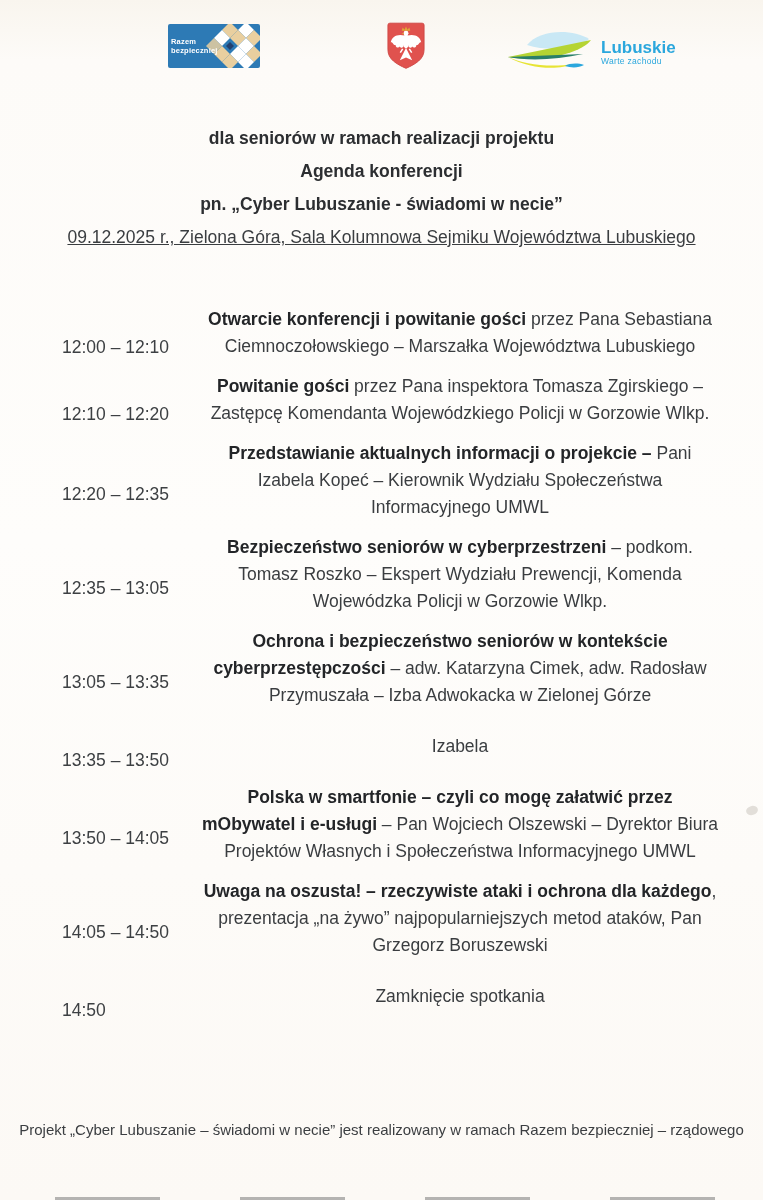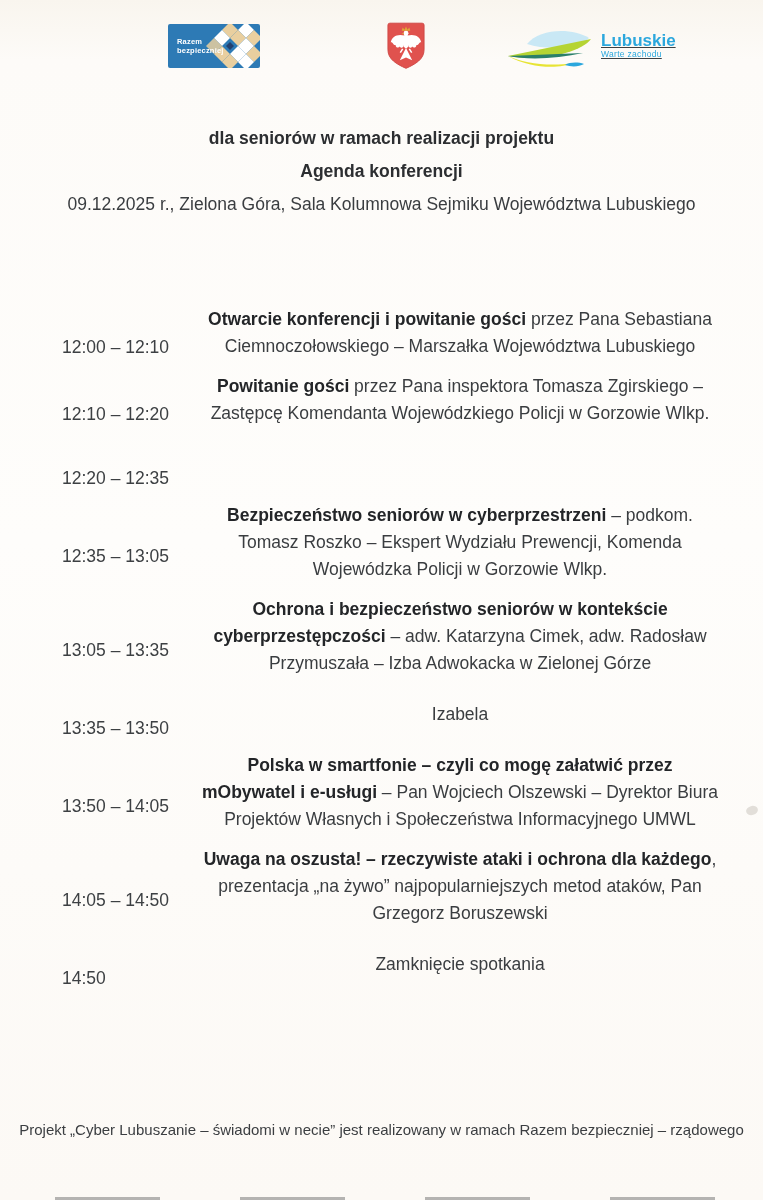--- a/index.html
+++ b/index.html
@@ -7,33 +7,33 @@
     position:relative;
     width:763px;height:1200px;
     background:linear-gradient(180deg,#f9f5ee 0%,#fdfbf8 5%,#fefdfb 45%,#fcf9f5 100%);
     font-family:"Liberation Sans","DejaVu Sans",sans-serif;
     color:#3d4043;
     overflow:hidden;
   }
   
   .logo-razem{position:absolute;left:168px;top:24px;width:92px;height:44px;}
   .logo-razem .razem-text{
-    position:absolute;left:9px;top:13px;color:#fff;font-size:7.5px;font-weight:bold;
+    position:absolute;left:3px;top:13px;color:#fff;font-size:7.5px;font-weight:bold;
     line-height:9px;letter-spacing:.2px;
   }
   .logo-eagle{position:absolute;left:387px;top:22px;width:38px;height:48px;}
-  .logo-lubuskie{position:absolute;left:505px;top:26px;width:180px;height:46px;display:flex;align-items:flex-start;text-decoration:underline;}
+  .logo-lubuskie{position:absolute;left:505px;top:26px;width:180px;height:46px;display:flex;align-items:center;}
   .lubuskie-swoosh{width:92px;height:44px;flex:none;}
   .lubuskie-text{margin-left:4px;margin-top:6px;color:#2ba7dd;}
   .lubuskie-title{font-size:17px;font-weight:bold;line-height:17px;}
   .lubuskie-sub{font-size:8.5px;line-height:10px;letter-spacing:.3px;}
   
   .titleblock{position:absolute;top:122px;left:0;width:763px;text-align:center;}
   .titleblock .t-line{font-size:17.5px;font-weight:bold;line-height:33px;color:#2c2e31;}
-  .titleblock .t-date{font-size:17.5px;font-weight:normal;line-height:33px;color:#3a3d40;}
+  .titleblock .t-date{font-size:17.5px;font-weight:normal;line-height:33px;color:#3a3d40;text-decoration:underline;}
   
   .agenda{position:absolute;left:62px;top:306px;width:660px;}
   .agenda-row{display:flex;align-items:center;margin-bottom:13px;}
   .agenda-time{width:138px;flex:none;font-size:17.5px;color:#3d4043;margin-top:28px;}
   .agenda-desc{width:520px;font-size:17.5px;line-height:27px;color:#3a3d40;text-align:center;}
   .agenda-desc .b{font-weight:bold;color:#232528;}
   
   .footer{position:absolute;top:1118px;left:0;width:763px;text-align:center;
     font-size:15px;line-height:24px;color:#3b3e41;}
   
@@ -118,34 +118,36 @@
     </svg>
     <div class="lubuskie-text">
       <div class="lubuskie-title">Lubuskie</div>
       <div class="lubuskie-sub">Warte zachodu</div>
     </div>
   </div>
 
   <div class="titleblock">
     <div class="t-line">dla seniorów w ramach realizacji projektu</div>
     <div class="t-line">Agenda konferencji</div>
+    <div class="t-line">pn. „Cyber Lubuszanie - świadomi w necie”</div>
     <div class="t-date">09.12.2025 r., Zielona Góra, Sala Kolumnowa Sejmiku Województwa Lubuskiego</div>
   </div>
 
   <div class="agenda">
       <div class="agenda-row">
         <div class="agenda-time">12:00 – 12:10</div>
         <div class="agenda-desc"><span class="b">Otwarcie konferencji i powitanie gości</span><span> przez Pana Sebastiana Ciemnoczołowskiego – Marszałka Województwa Lubuskiego</span></div>
       </div>
       <div class="agenda-row">
         <div class="agenda-time">12:10 – 12:20</div>
         <div class="agenda-desc"><span class="b">Powitanie gości</span><span> przez Pana inspektora Tomasza Zgirskiego – Zastępcę Komendanta Wojewódzkiego Policji w Gorzowie Wlkp.</span></div>
       </div>
       <div class="agenda-row">
         <div class="agenda-time">12:20 – 12:35</div>
+        <div class="agenda-desc"><span class="b">Przedstawianie aktualnych informacji o projekcie –</span><span> Pani Izabela Kopeć – Kierownik Wydziału Społeczeństwa Informacyjnego UMWL</span></div>
       </div>
       <div class="agenda-row">
         <div class="agenda-time">12:35 – 13:05</div>
         <div class="agenda-desc"><span class="b">Bezpieczeństwo seniorów w cyberprzestrzeni</span><span> – podkom. Tomasz Roszko – Ekspert Wydziału Prewencji, Komenda Wojewódzka Policji w Gorzowie Wlkp.</span></div>
       </div>
       <div class="agenda-row">
         <div class="agenda-time">13:05 – 13:35</div>
         <div class="agenda-desc"><span class="b">Ochrona i bezpieczeństwo seniorów w kontekście cyberprzestępczości</span><span> – adw. Katarzyna Cimek, adw. Radosław Przymuszała – Izba Adwokacka w Zielonej Górze</span></div>
       </div>
       <div class="agenda-row">

